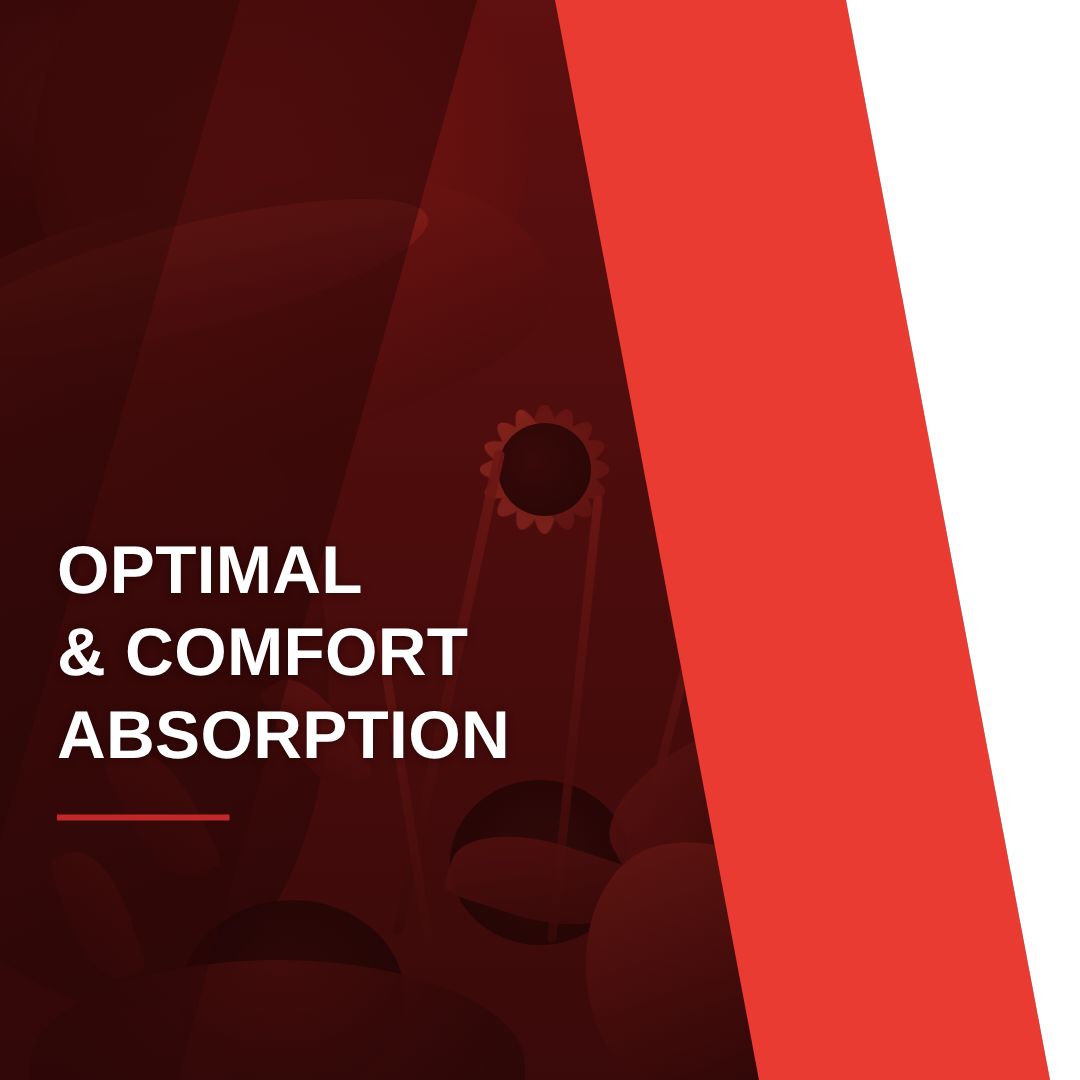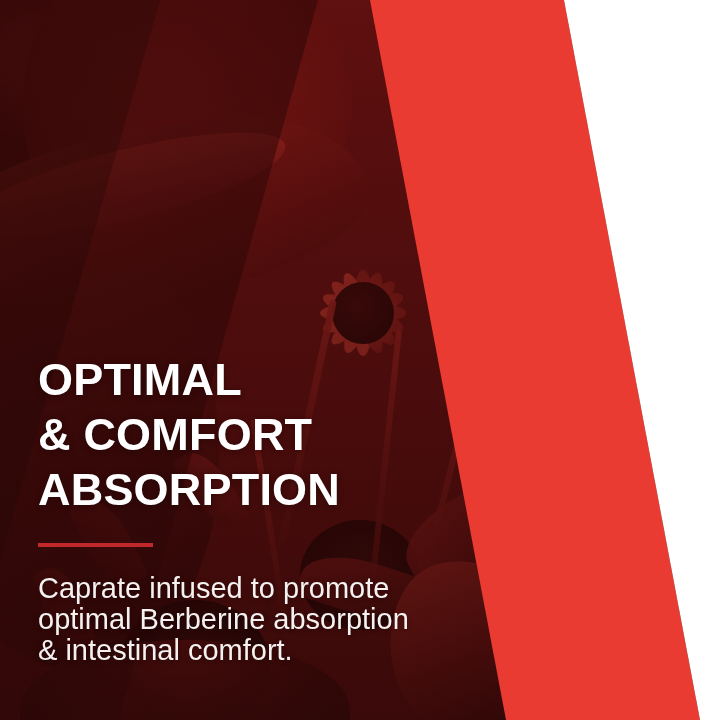--- a/index.html
+++ b/index.html
@@ -290,20 +290,15 @@
 
   <div class="content">
     <h1 class="headline">
       <span class="hl-line">OPTIMAL</span>
       <span class="hl-line">&amp; COMFORT</span>
       <span class="hl-line">ABSORPTION</span>
     </h1>
 
     <hr class="divider">
 
-    <p class="body-copy">
-      <span class="bd-line">Caprate infused to promote</span>
-      <span class="bd-line">optimal Berberine absorption</span>
-      <span class="bd-line">&amp; intestinal comfort.</span>
-    </p>
   </div>
 
 </div>
 
 </body></html>

